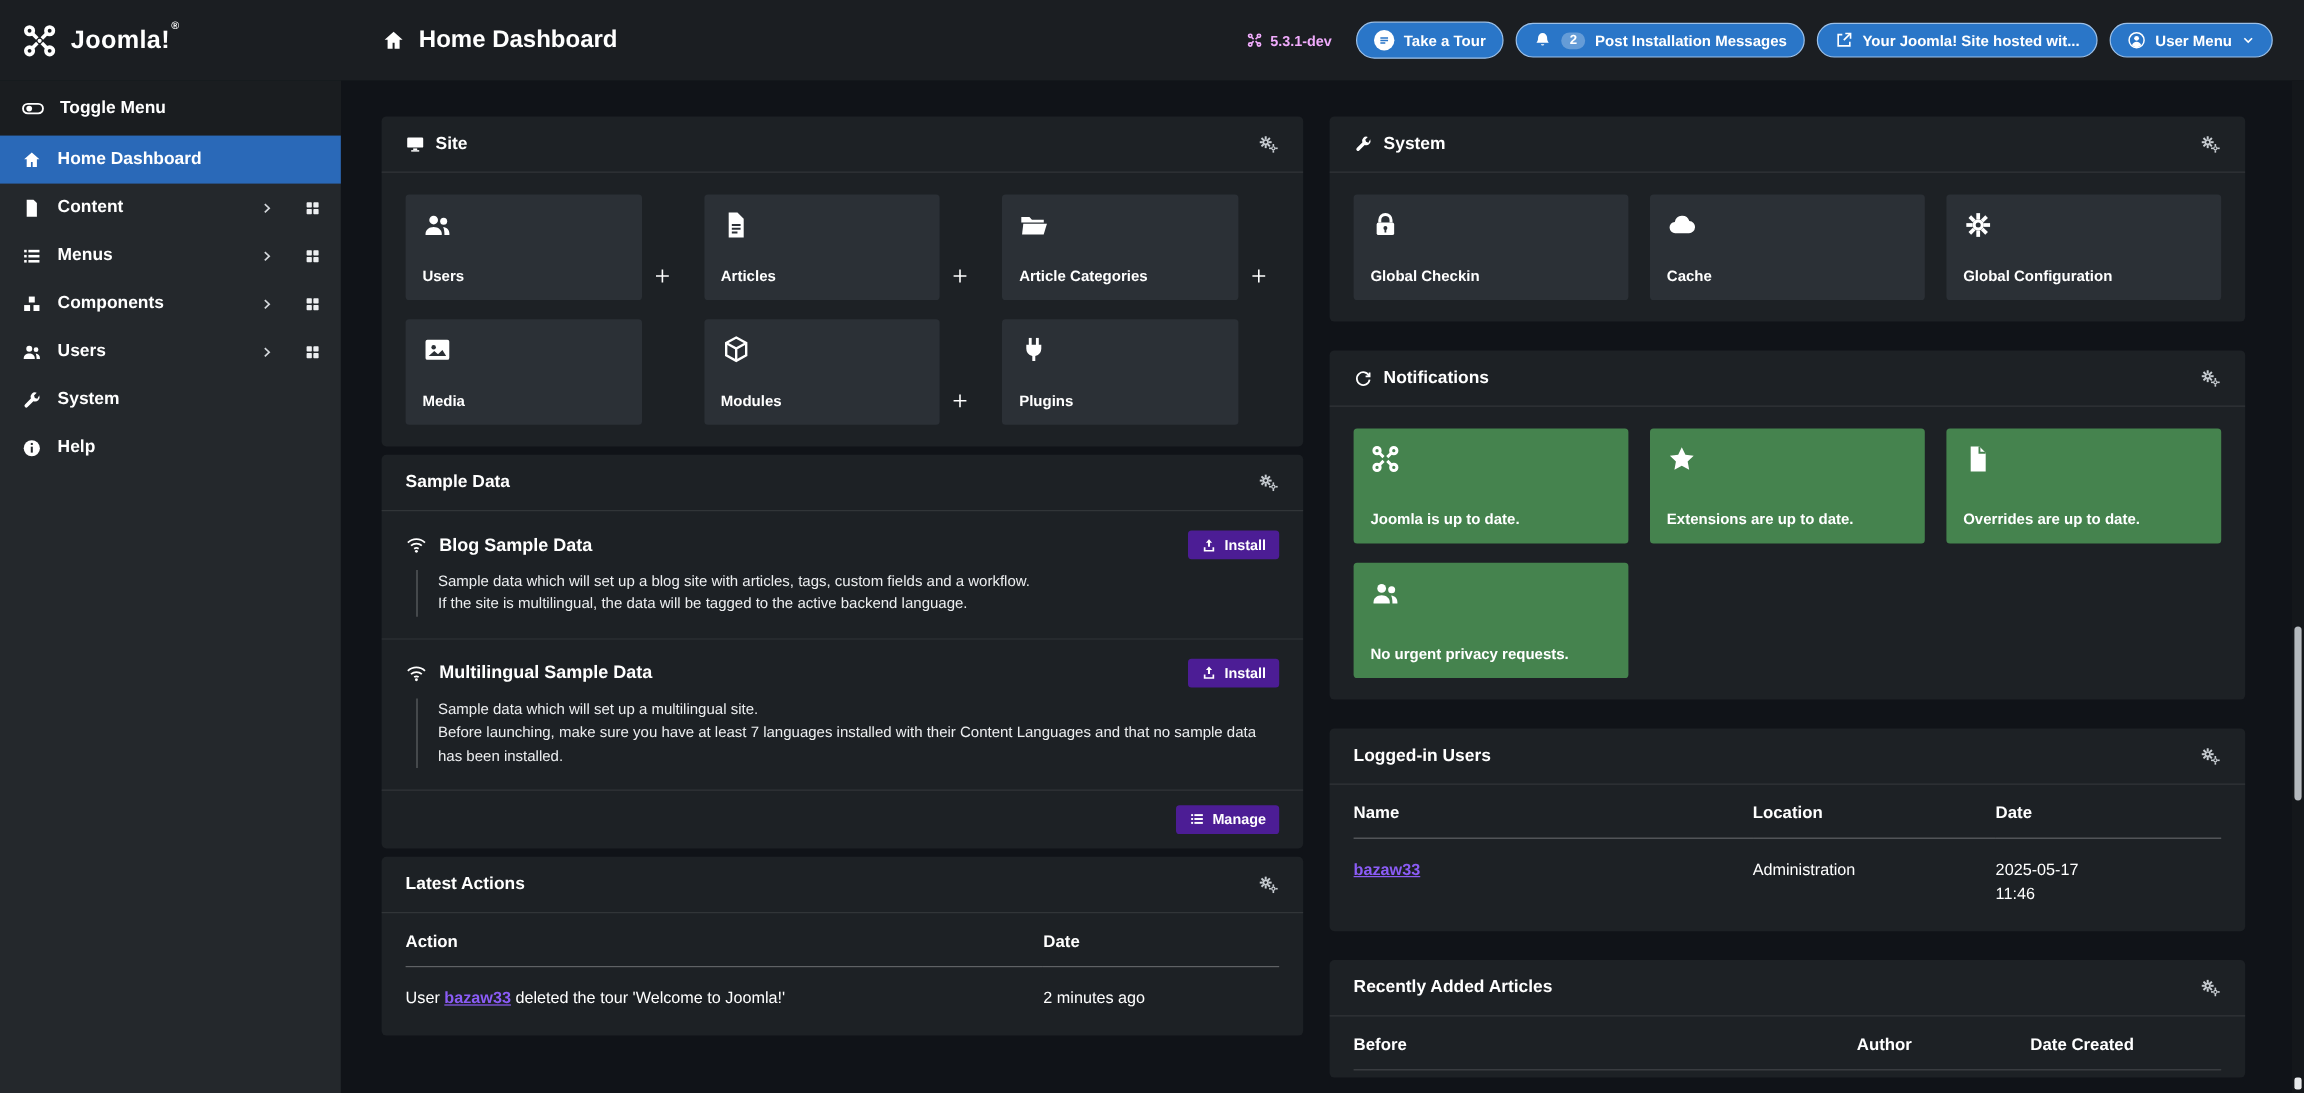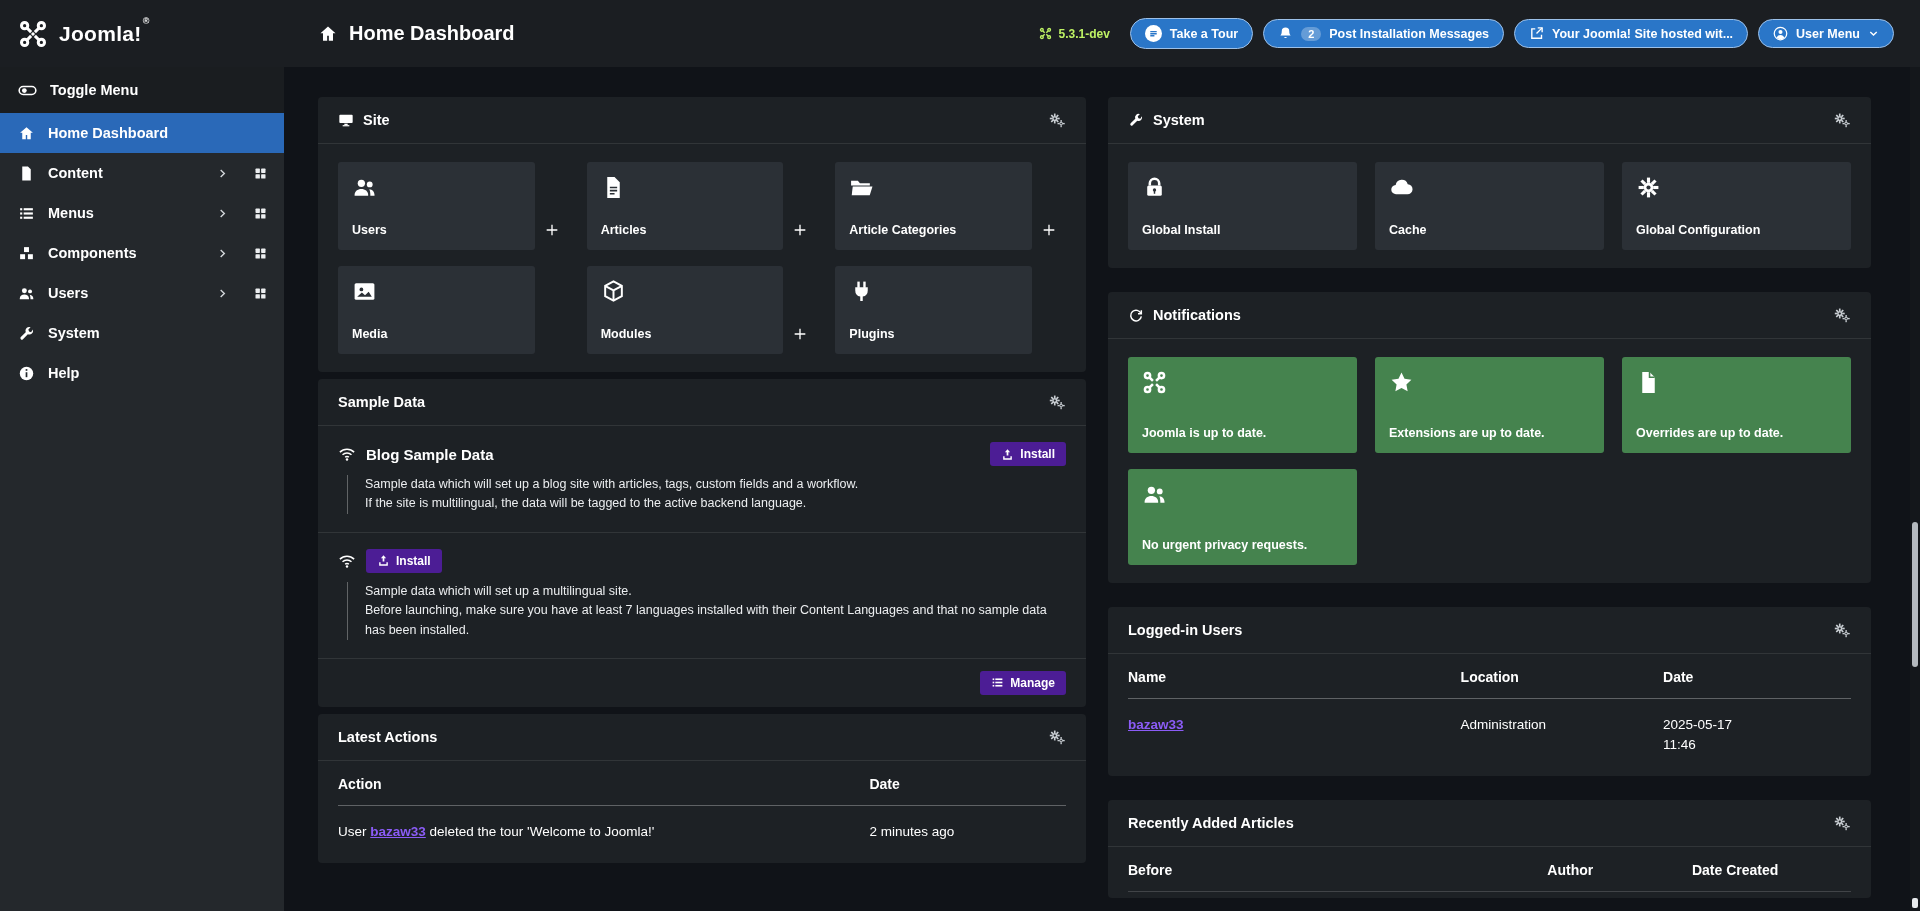--- a/index.html
+++ b/index.html
@@ -15,21 +15,21 @@
 
   
   .header { height:67px; background:#1b1e22; display:flex; align-items:center; position:relative; z-index:3; }
   .logo-area { flex:0 0 284px; display:flex; align-items:center; gap:11px; padding-left:18px; }
   .logo-mark svg { width:30px; height:30px; color:#fff; }
   .logo-text { font-size:21px; font-weight:bold; letter-spacing:.3px; }
   .reg { font-size:9px; vertical-align:top; position:relative; top:-6px; left:1px; }
   .page-title { display:flex; align-items:center; gap:11px; margin-left:34px; font-size:20px; font-weight:bold; }
   .page-title svg { width:20px; height:20px; }
   .header-right { margin-left:auto; display:flex; align-items:center; gap:10px; padding-right:26px; }
-  .version { display:flex; gap:6px; font-size:12px; color:#bef264; margin-right:10px; font-weight:bold; }
+  .version { display:flex; gap:6px; font-size:12px; color:#f0abfc; margin-right:10px; font-weight:bold; }
   .version svg { width:13px; height:13px; }
   .pill { display:flex; align-items:center; gap:8px; background:#2a76c8; border:1px solid #9cc0e8;
           border-radius:999px; padding:6px 14px; font-size:12.5px; font-weight:bold; color:#fff; cursor:pointer;
           font-family:inherit; white-space:nowrap; }
   .pill svg { width:15px; height:15px; }
   .badge { background:rgba(255,255,255,.28); border-radius:999px; font-size:11px; padding:1px 7px; font-weight:bold; }
   .tour-circle { width:17px; height:17px; border-radius:50%; background:#fff; display:flex; align-items:center; justify-content:center; }
   .tour-circle svg { width:11px; height:11px; color:#2a76c8; }
 
   
@@ -573,20 +573,21 @@
             <span>
               <svg viewBox="0 0 24 24">
                   <g fill="none" stroke="currentColor" stroke-width="2">
                     <path d="M2.5 9.5a13.5 13.5 0 0 1 19 0"></path>
                     <path d="M6 13a9 9 0 0 1 12 0"></path>
                     <path d="M9.5 16.3a4.5 4.5 0 0 1 5 0"></path>
                   </g>
                   <circle cx="12" cy="19.3" r="1.6" fill="currentColor"></circle>
                 </svg>
             </span>
+            <span class="sd-title">Multilingual Sample Data</span>
             <button class="btn">
               <span>
                 <svg viewBox="0 0 24 24">
                     <g fill="currentColor">
                       <path d="M12 2.5l4.8 5.5h-3.2v6h-3.2V8H7.2z"></path>
                       <path d="M4 15h2.6v4h10.8v-4H20v6.5H4z"></path>
                     </g>
                   </svg>
               </span>
               <span>Install</span>
@@ -710,21 +711,21 @@
         <div class="tiles">
           <button class="tile">
             <span>
               <svg viewBox="0 0 24 24">
                   <path d="M7.5 10V8a4.5 4.5 0 0 1 9 0v2" fill="none" stroke="currentColor" stroke-width="2.4"></path>
                   <rect x="5" y="10" width="14" height="10" rx="1.5" fill="currentColor"></rect>
                   <circle cx="12" cy="14.3" r="1.6" fill="#2b3036"></circle>
                   <rect x="11.3" y="15" width="1.4" height="3" fill="#2b3036"></rect>
                 </svg>
             </span>
-            <span class="tile-label">Global Install</span>
+            <span class="tile-label">Global Checkin</span>
           </button>
           <button class="tile">
             <span>
               <svg viewBox="0 0 24 24">
                   <path d="M7 18.5a4.5 4.5 0 0 1-.6-9A6 6 0 0 1 18 8.8a4.1 4.1 0 0 1-.5 9.7z" fill="currentColor"></path>
                 </svg>
             </span>
             <span class="tile-label">Cache</span>
           </button>
           <button class="tile">

